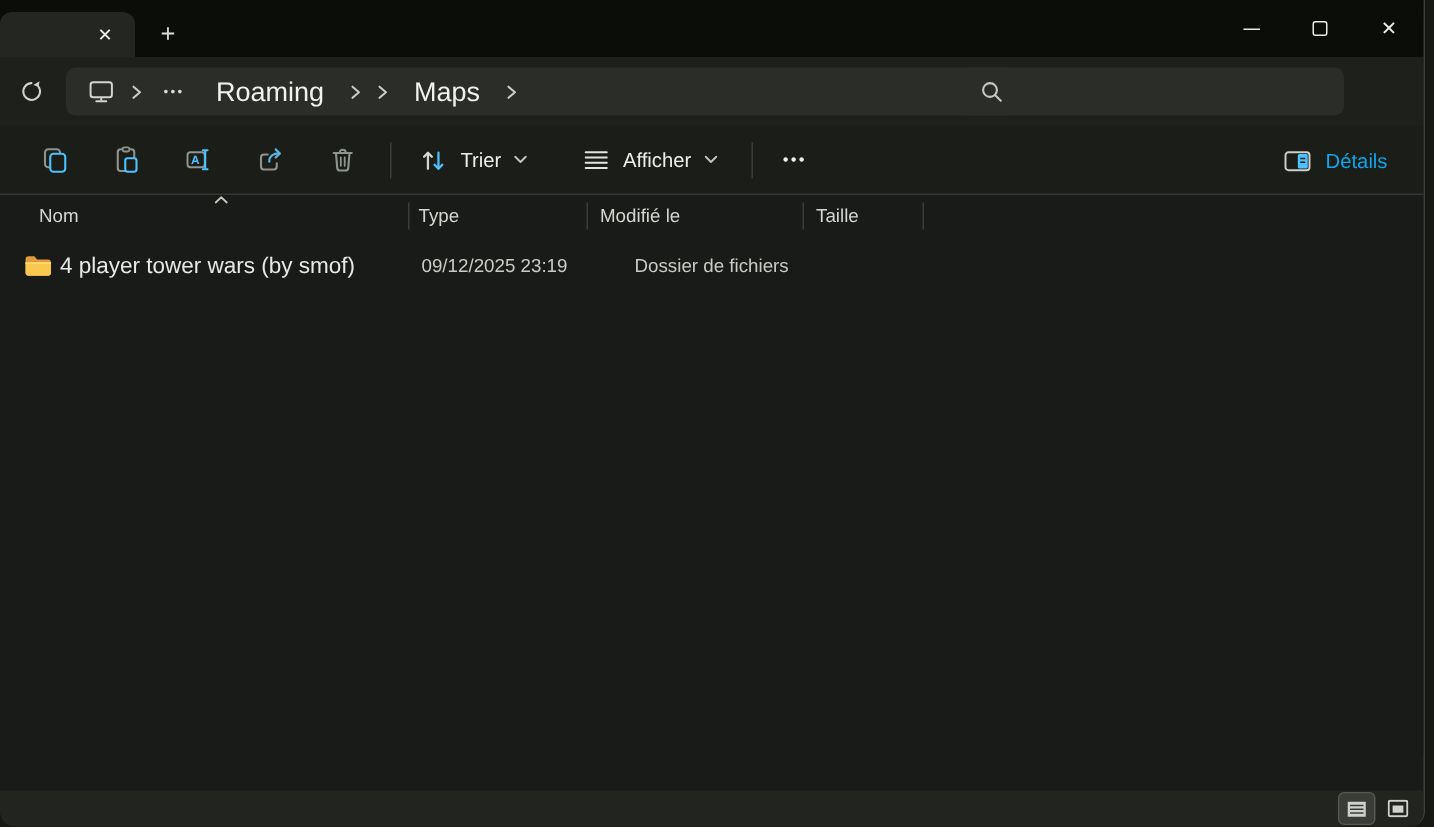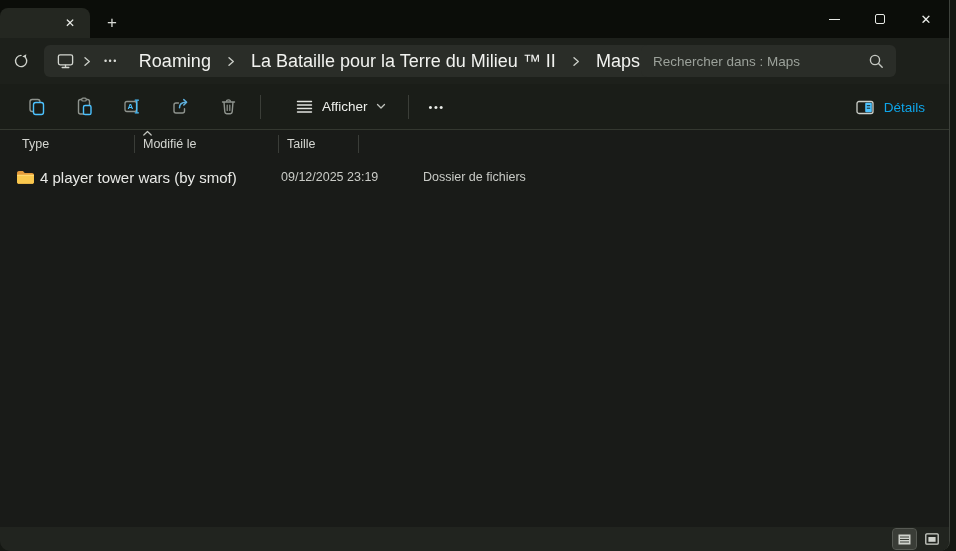--- a/index.html
+++ b/index.html
@@ -128,36 +128,34 @@
             <path d="M2 1.8 L6.3 5.5 L2 9.2" fill="none" stroke="#c9ccc6" stroke-width="1.4" stroke-linecap="round" stroke-linejoin="round"></path>
           </svg>
       </span>
       <span class="bc-dots">•••</span>
       <span class="crumb">Roaming</span>
       <span class="bc-chev">
         <svg width="8" height="11" viewBox="0 0 8 11">
             <path d="M2 1.8 L6.3 5.5 L2 9.2" fill="none" stroke="#c9ccc6" stroke-width="1.4" stroke-linecap="round" stroke-linejoin="round"></path>
           </svg>
       </span>
-      <span class="crumb">La Bataille pour la Terre du Milieu ™ II</span>
       <span class="bc-chev">
         <svg width="8" height="11" viewBox="0 0 8 11">
             <path d="M2 1.8 L6.3 5.5 L2 9.2" fill="none" stroke="#c9ccc6" stroke-width="1.4" stroke-linecap="round" stroke-linejoin="round"></path>
           </svg>
       </span>
       <span class="crumb">Maps</span>
       <span class="bc-chev">
         <svg width="8" height="11" viewBox="0 0 8 11">
             <path d="M2 1.8 L6.3 5.5 L2 9.2" fill="none" stroke="#c9ccc6" stroke-width="1.4" stroke-linecap="round" stroke-linejoin="round"></path>
           </svg>
       </span>
     </div>
 
     <div class="searchbox">
-      <input type="text" placeholder="Rechercher dans : Maps" style="">
       <span>
         <svg width="16" height="16" viewBox="0 0 16 16">
           <circle cx="7" cy="7" r="4.6" fill="none" stroke="#c5c8c2" stroke-width="1.4"></circle>
           <path d="M10.5 10.5 L14.2 14.2" stroke="#c5c8c2" stroke-width="1.4" stroke-linecap="round"></path>
         </svg>
       </span>
     </div>
   </div>
 
   <div class="toolbar">
@@ -203,20 +201,36 @@
           <path d="M4.5 6 H16.5" stroke="#8f948e" stroke-width="1.4" stroke-linecap="round"></path>
           <path d="M8.5 5.8 C8.5 4.5 9.3 3.8 10.5 3.8 C11.7 3.8 12.5 4.5 12.5 5.8" fill="none" stroke="#8f948e" stroke-width="1.3"></path>
           <path d="M6 6 L6.8 15.9 C6.9 17 7.7 17.7 8.7 17.7 H12.3 C13.3 17.7 14.1 17 14.2 15.9 L15 6" fill="none" stroke="#8f948e" stroke-width="1.4"></path>
           <path d="M9.2 9 V14.5 M11.8 9 V14.5" stroke="#8f948e" stroke-width="1.2" stroke-linecap="round"></path>
         </svg>
       </span>
     </div>
 
     <div class="tool-sep"></div>
 
+    <div class="drop-btn">
+      <span>
+        <svg width="20" height="20" viewBox="0 0 20 20">
+          <path d="M6.3 15.5 V5" stroke="#d6d8d3" stroke-width="1.5" stroke-linecap="round"></path>
+          <path d="M3.7 7.5 L6.3 4.8 L8.9 7.5" fill="none" stroke="#d6d8d3" stroke-width="1.5" stroke-linecap="round" stroke-linejoin="round"></path>
+          <path d="M13.3 4.8 V15.3" stroke="#4cc2ff" stroke-width="1.5" stroke-linecap="round"></path>
+          <path d="M10.7 12.8 L13.3 15.5 L15.9 12.8" fill="none" stroke="#4cc2ff" stroke-width="1.5" stroke-linecap="round" stroke-linejoin="round"></path>
+        </svg>
+      </span>
+      <span class="lbl">Trier</span>
+      <span>
+        <svg width="10" height="7" viewBox="0 0 10 7">
+            <path d="M1.5 1.5 L5 5 L8.5 1.5" fill="none" stroke="#c0c3bd" stroke-width="1.3" stroke-linecap="round" stroke-linejoin="round"></path>
+          </svg>
+      </span>
+    </div>
 
     <div class="drop-btn" style="margin-left:16px;">
       <span>
         <svg width="19" height="19" viewBox="0 0 19 19">
           <path d="M2.5 4.5 H16.5 M2.5 8 H16.5 M2.5 11.5 H16.5 M2.5 15 H16.5" stroke="#e2e4df" stroke-width="1.4" stroke-linecap="round"></path>
         </svg>
       </span>
       <span class="lbl">Afficher</span>
       <span>
         <svg width="10" height="7" viewBox="0 0 10 7">
@@ -242,20 +256,23 @@
       <span class="lbl">Détails</span>
     </div>
   </div>
 
   <div class="colheaders">
     <span class="sort-caret">
       <svg width="11" height="7" viewBox="0 0 11 7">
           <path d="M1.8 5 L5.5 1.5 L9.2 5" fill="none" stroke="#c4c7c1" stroke-width="1.2" stroke-linecap="round" stroke-linejoin="round"></path>
         </svg>
     </span>
+    <div class="hcell h-nom">
+        <span>Nom</span>
+      </div>
     <div class="hcell h-type">
         <span>Type</span>
       </div>
     <div class="hcell h-mod">
         <span>Modifié le</span>
       </div>
     <div class="hcell h-size">
         <span>Taille</span>
       </div>
   </div>

